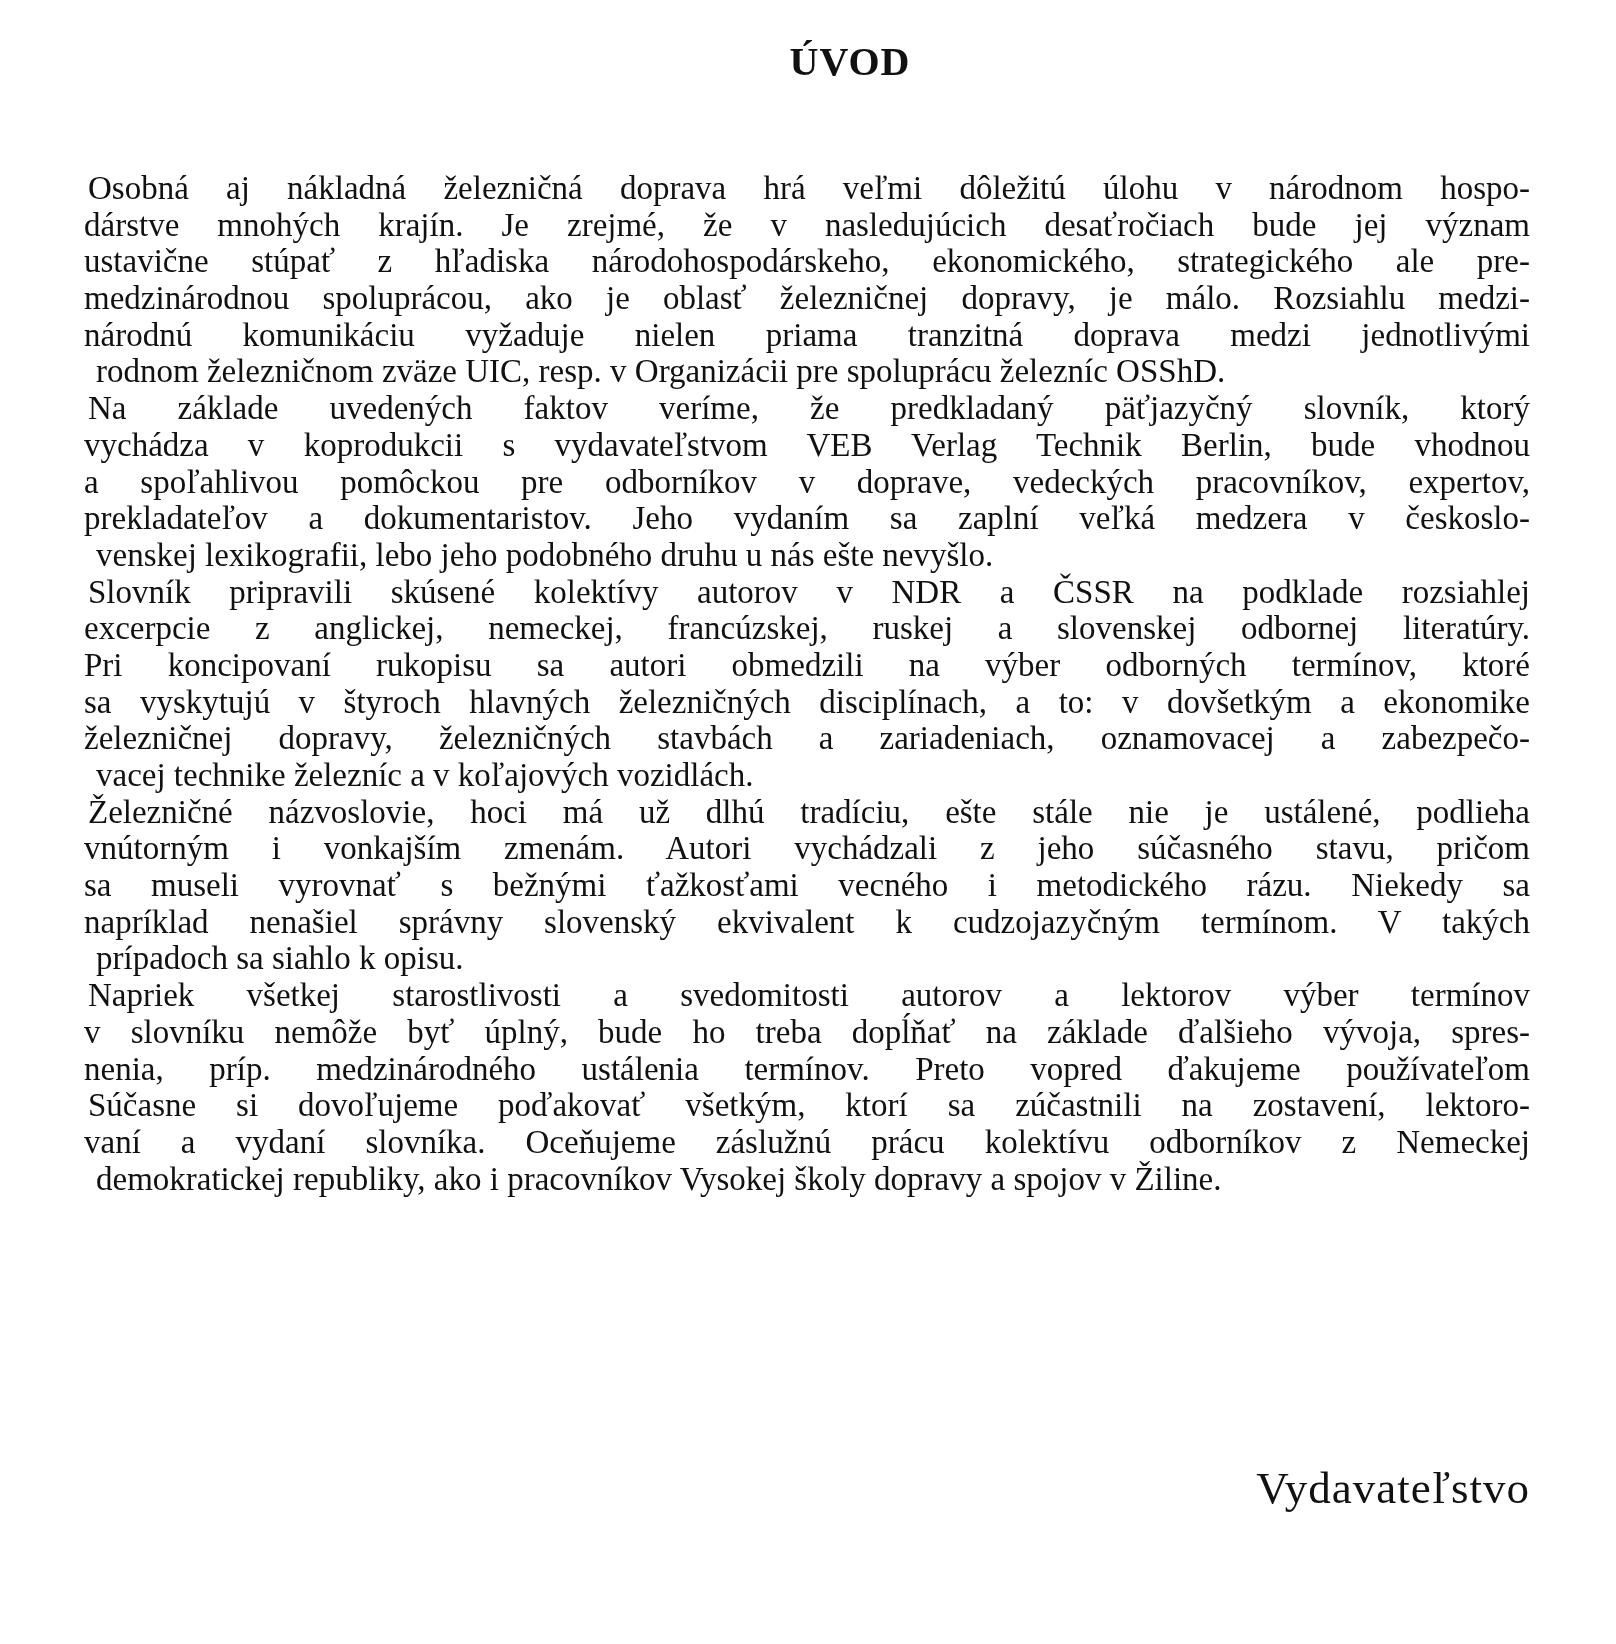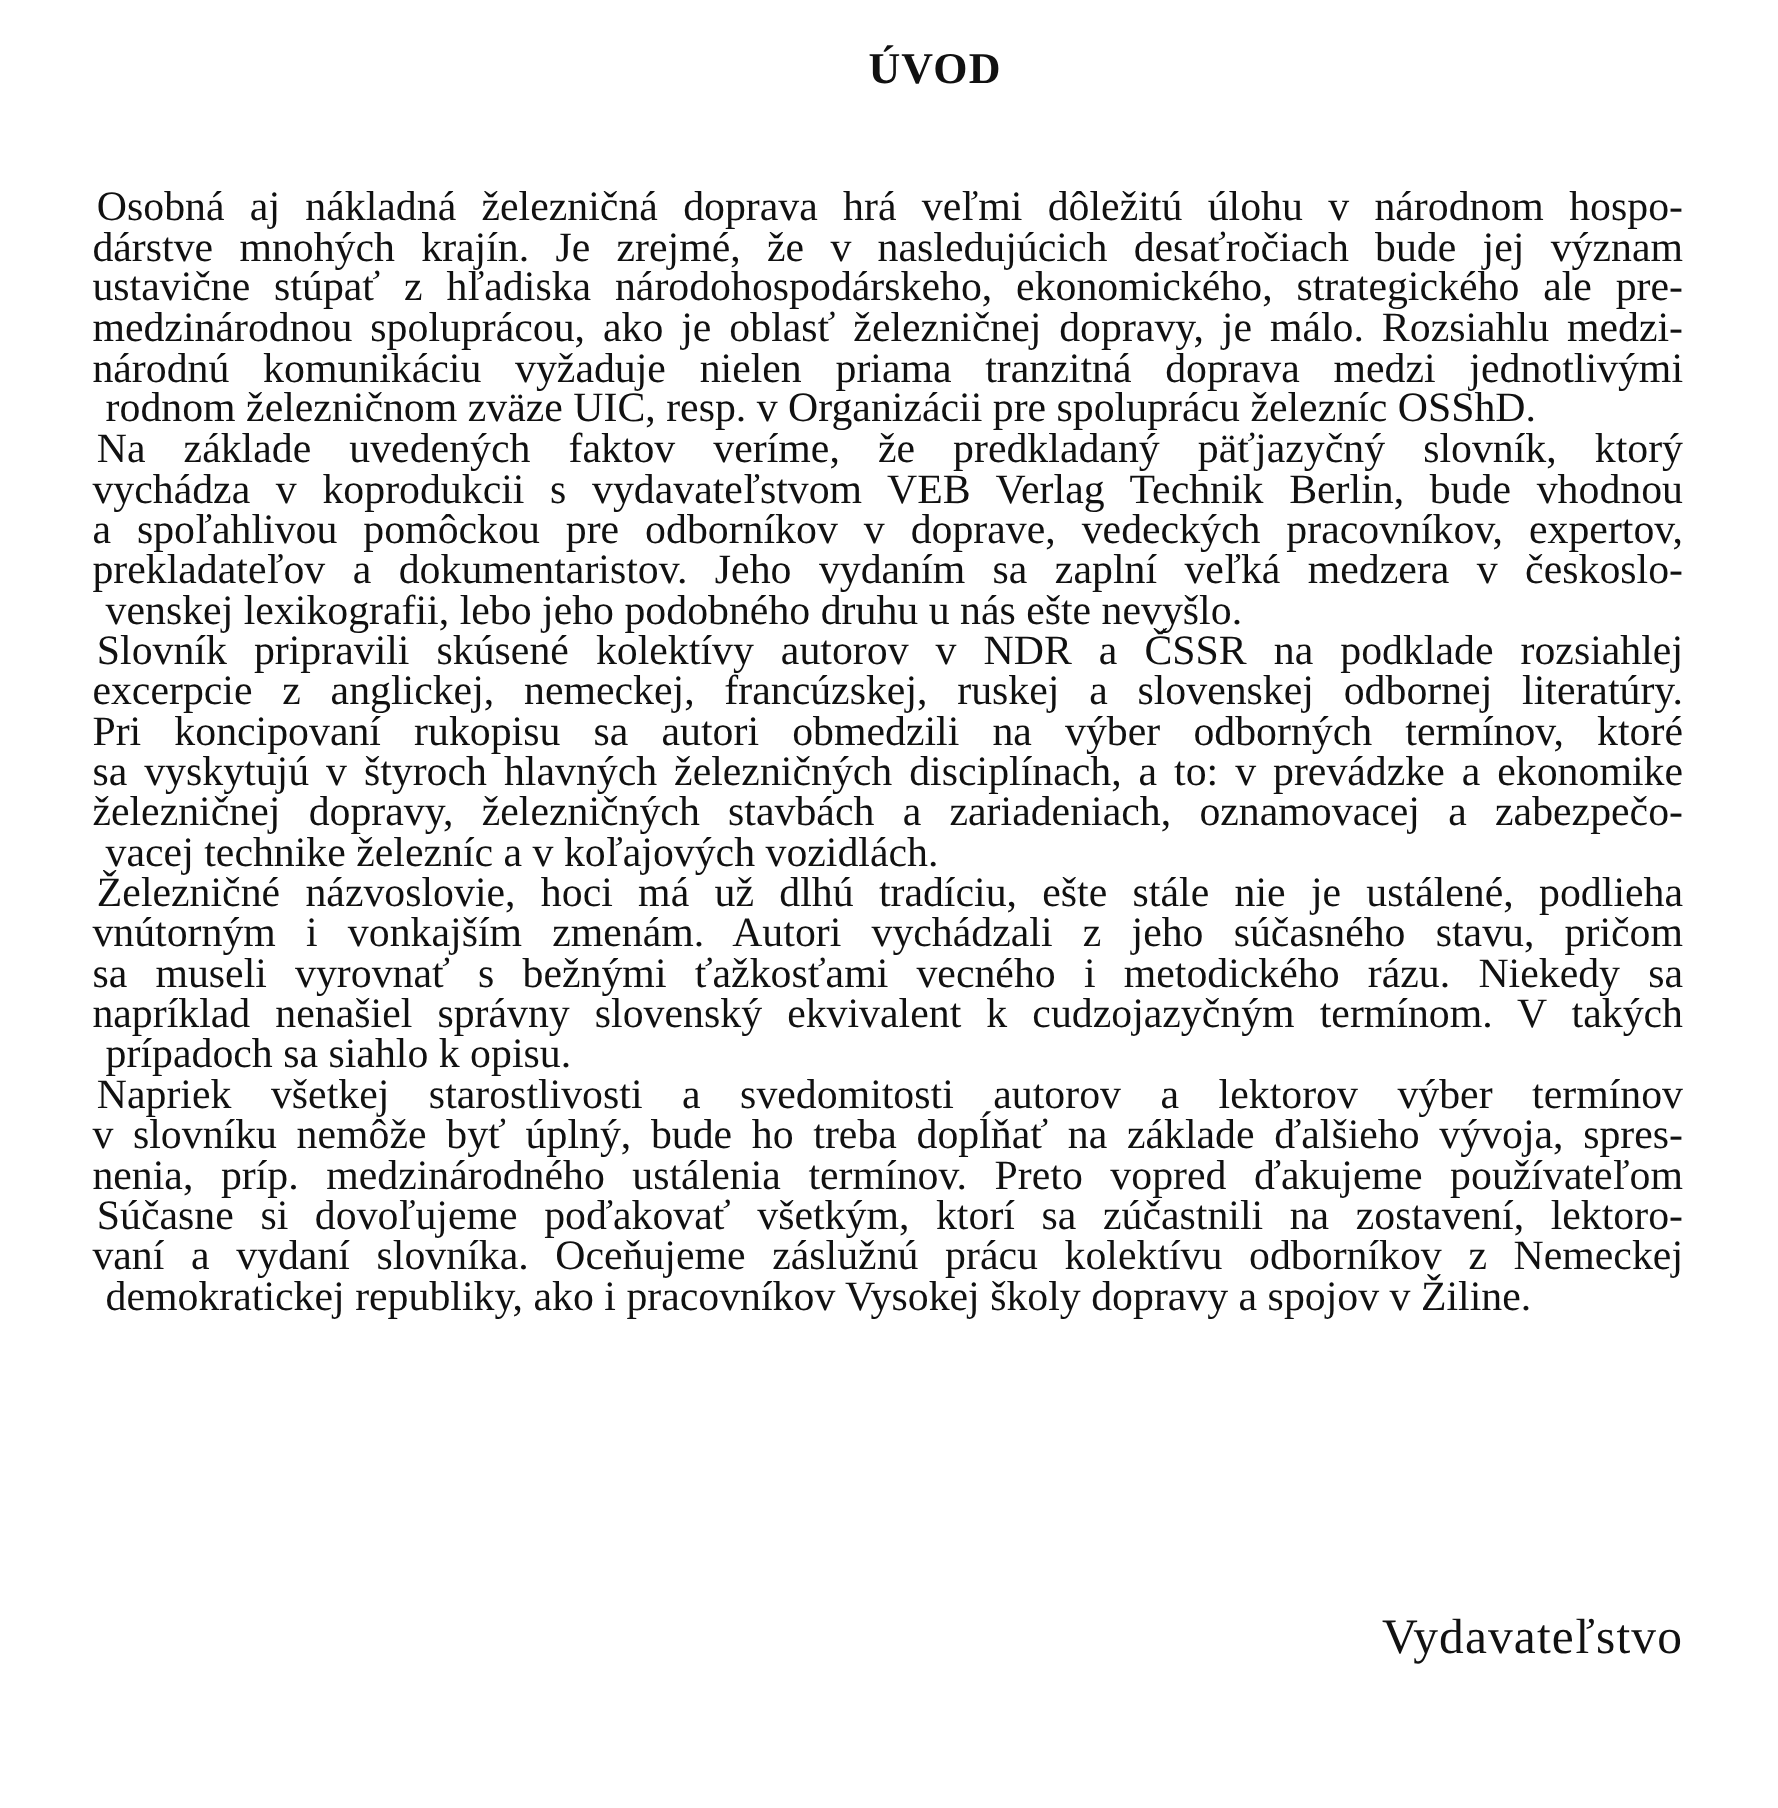--- a/index.html
+++ b/index.html
@@ -32,21 +32,21 @@
       font-size: 40px;
       letter-spacing: 1px;
       line-height: 48px;
       padding-left: 42px;
     }
     .body-text {
       position: absolute;
       left: 84px;
       top: 170px;
       width: 1446px;
-      font-size: 38px;
+      font-size: 33px;
     }
     .line {
       display: block;
       height: 36.7px;
       line-height: 36.7px;
       white-space: nowrap;
       text-align: justify;
       text-align-last: justify;
     }
     .line.indent {
@@ -87,21 +87,21 @@
       <span class="line">vychádza v koprodukcii s vydavateľstvom VEB Verlag Technik Berlin, bude vhodnou</span>
       <span class="line">a spoľahlivou pomôckou pre odborníkov v doprave, vedeckých pracovníkov, expertov,</span>
       <span class="line">prekladateľov a dokumentaristov. Jeho vydaním sa zaplní veľká medzera v českoslo-</span>
       <span class="line last">venskej lexikografii, lebo jeho podobného druhu u nás ešte nevyšlo.</span>
     </div>
 
     <div>
       <span class="line indent">Slovník pripravili skúsené kolektívy autorov v NDR a ČSSR na podklade rozsiahlej</span>
       <span class="line">excerpcie z anglickej, nemeckej, francúzskej, ruskej a slovenskej odbornej literatúry.</span>
       <span class="line">Pri koncipovaní rukopisu sa autori obmedzili na výber odborných termínov, ktoré</span>
-      <span class="line">sa vyskytujú v štyroch hlavných železničných disciplínach, a to: v prevádzke a ekonomike</span>
+      <span class="line">sa vyskytujú v štyroch hlavných železničných disciplínach, a to: v dovšetkým a ekonomike</span>
       <span class="line">železničnej dopravy, železničných stavbách a zariadeniach, oznamovacej a zabezpečo-</span>
       <span class="line last">vacej technike železníc a v koľajových vozidlách.</span>
     </div>
 
     <div>
       <span class="line indent">Železničné názvoslovie, hoci má už dlhú tradíciu, ešte stále nie je ustálené, podlieha</span>
       <span class="line">vnútorným i vonkajším zmenám. Autori vychádzali z jeho súčasného stavu, pričom</span>
       <span class="line">sa museli vyrovnať s bežnými ťažkosťami vecného i metodického rázu. Niekedy sa</span>
       <span class="line">napríklad nenašiel správny slovenský ekvivalent k cudzojazyčným termínom. V takých</span>
       <span class="line last">prípadoch sa siahlo k opisu.</span>

